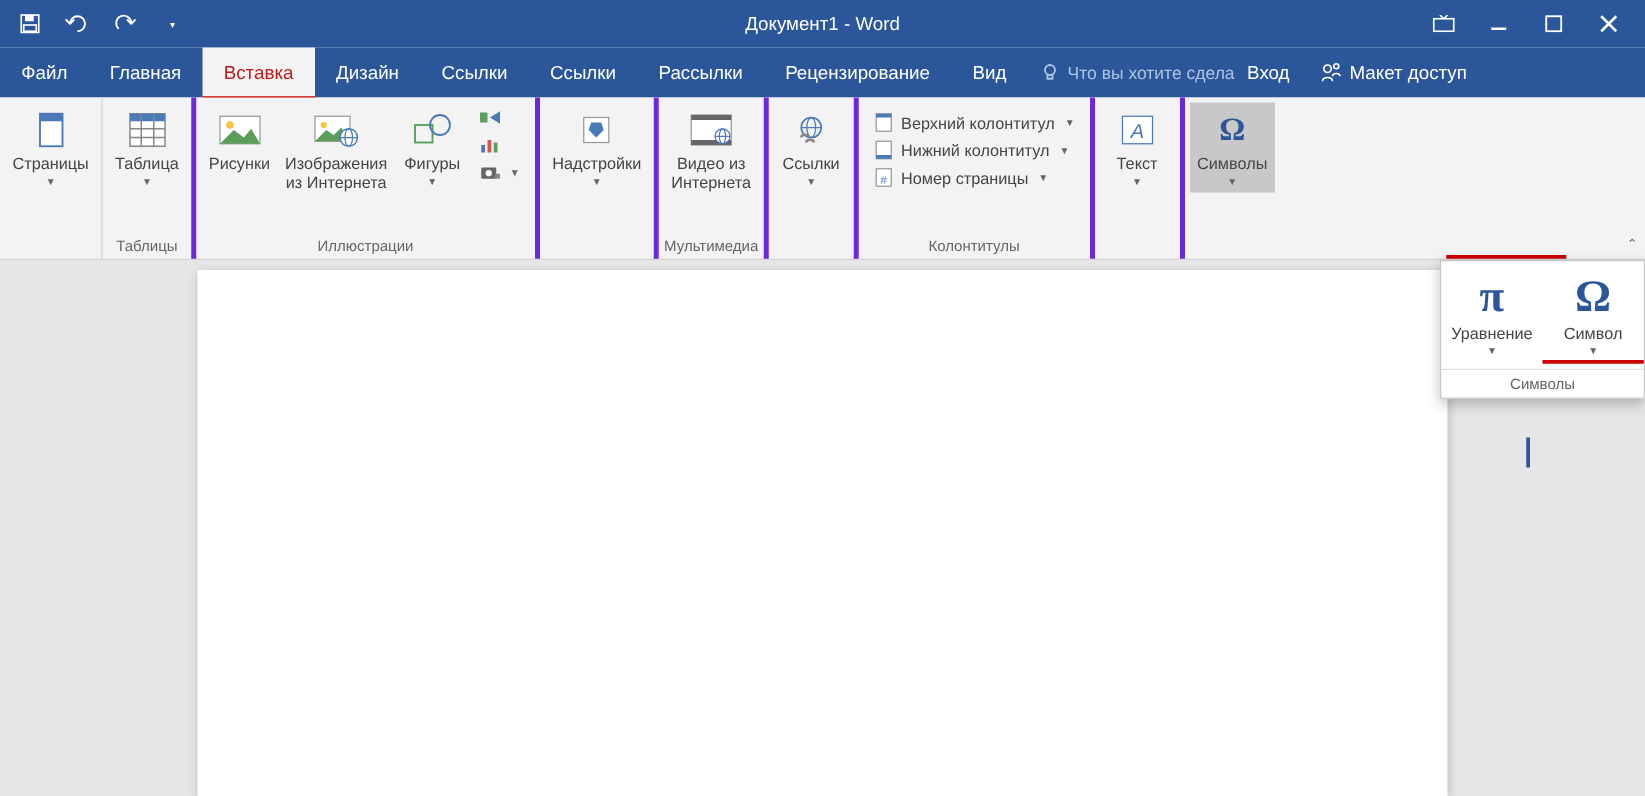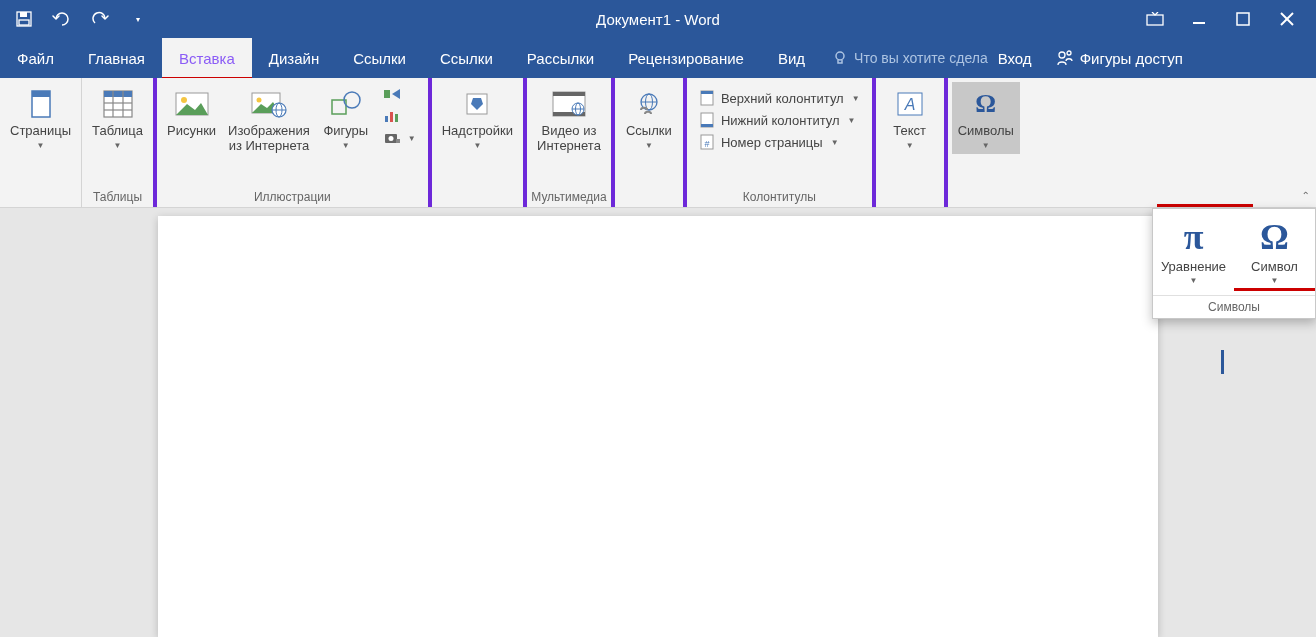--- a/index.html
+++ b/index.html
@@ -9,21 +9,21 @@
 .titlebar { height: 38px; background: #2b579a; display: flex; align-items: center; color: #fff; position: relative; }
 .qat { display: flex; align-items: center; gap: 18px; padding-left: 14px; }
 .qat .ico { width: 20px; height: 20px; display: flex; align-items: center; justify-content: center; color: #fff; }
 .title-center { position: absolute; left: 50%; transform: translateX(-50%); font-size: 15px; font-weight: 400; }
 .win-controls { margin-left: auto; display: flex; align-items: center; gap: 22px; padding-right: 18px; }
 .win-controls .ico { width: 22px; height: 22px; display:flex; align-items:center; justify-content:center; }
 
 
 .tabs-row { height: 40px; background: #2b579a; display: flex; align-items: stretch; color: #fff; }
 .tab { padding: 0 17px; display: flex; align-items: center; font-size: 15px; cursor: pointer; position: relative; }
-.tab.active { background: #f3f3f3; color: #8b5cf6; }
+.tab.active { background: #f3f3f3; color: #b91c1c; }
 .tab.active::after { content:""; position:absolute; bottom:-2px; left:0; right:0; height:3px; background:#c00; }
 .tellme { display:flex; align-items:center; padding-left:10px; color:#adc4e2; font-size:14px; gap:6px; }
 .signin-label { padding:0 10px; display:flex; align-items:center; font-size:15px; }
 .share-btn { display:flex; align-items:center; gap:6px; padding:0 14px; font-size:15px; }
 
 
 .ribbon { height: 130px; background: #f3f3f3; border-bottom: 1px solid #d4d4d4; display: flex; position: relative; }
 .group { display:flex; flex-direction:column; border-right:4px solid #6d28d9; padding:4px 4px 0; }
 .group-items { flex:1; display:flex; align-items:flex-start; }
 .group-label { text-align:center; font-size:12px; color:#666; padding:3px 0; }
@@ -127,21 +127,21 @@
     <span>Что вы хотите сдела</span>
   </div>
   <div class="signin-label">Вход</div>
   <div class="share-btn">
     <svg width="18" height="18" viewBox="0 0 18 18" fill="none" stroke="#fff" stroke-width="1.3">
         <circle cx="6" cy="6" r="3"></circle>
         <path d="M2 16 C2 12 10 12 10 16"></path>
         <circle cx="13" cy="4" r="2"></circle>
         <path d="M10 12 C10 9 16 9 16 12"></path>
       </svg>
-    <span>Фигуры доступ</span>
+    <span>Макет доступ</span>
   </div>
 </div>
 
 <div class="ribbon">
 
   <div class="group" style="border-right:1px solid #d4d4d4;">
     <div class="group-items">
       <div class="big-btn">
         <div class="icon-box">
           <svg width="26" height="30" viewBox="0 0 26 30">

